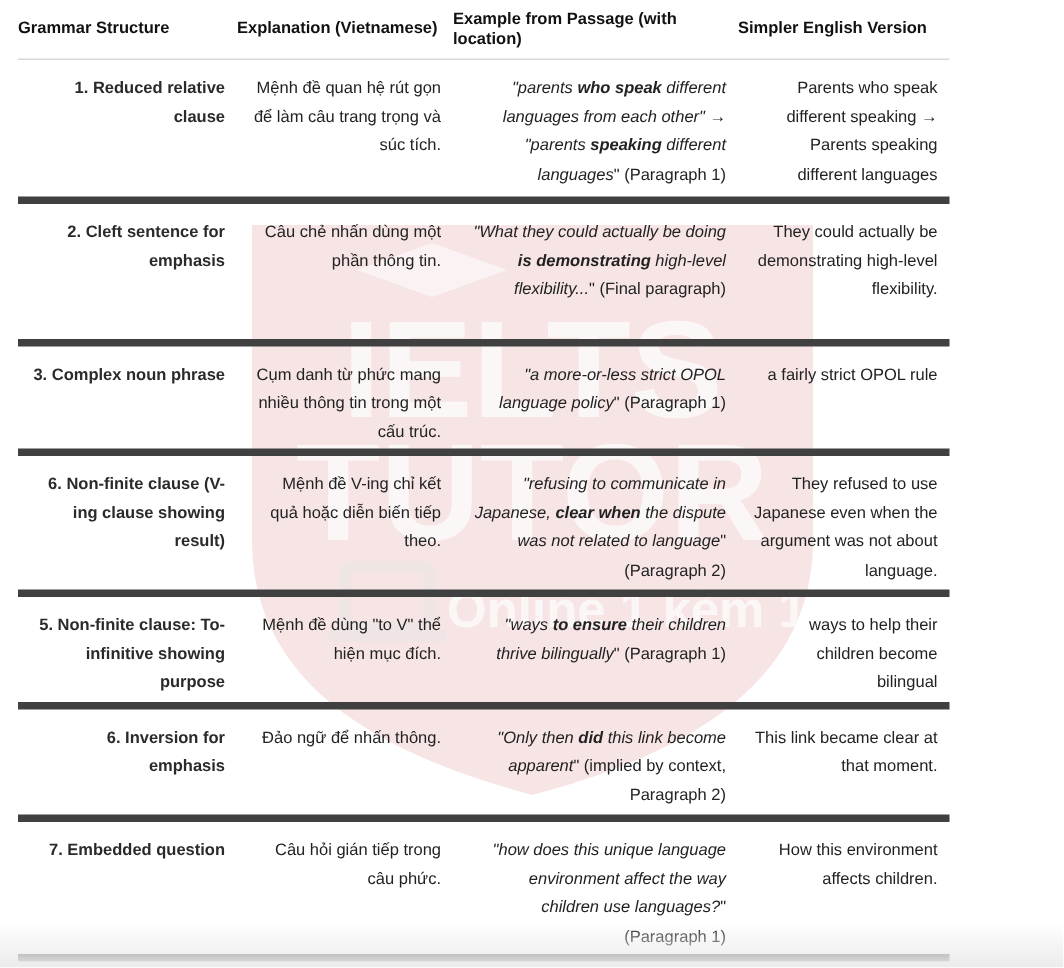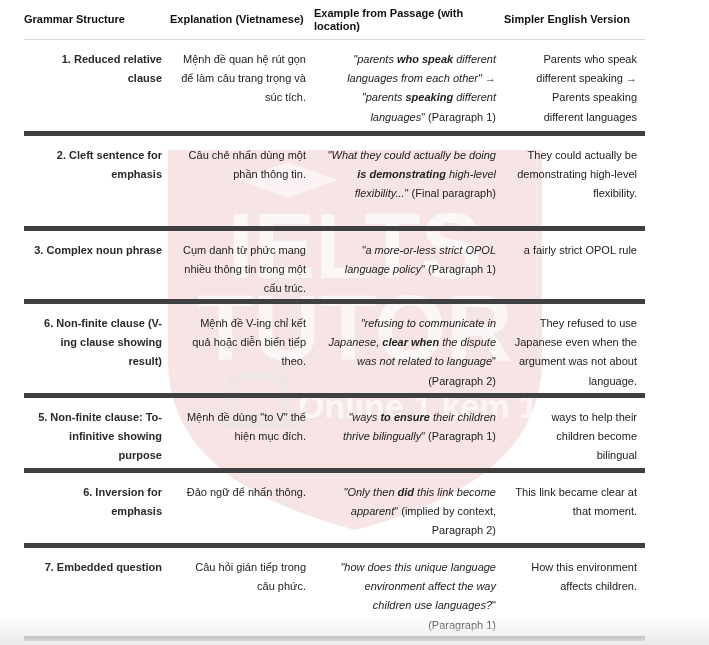--- a/index.html
+++ b/index.html
@@ -8,21 +8,21 @@
     background: #ffffff;
     font-family: "Liberation Sans", "DejaVu Sans", sans-serif;
     color: #1f1f1f;
   }
   .watermark {
     position: absolute; left: 168px; top: 150px; width: 374px; height: 380px;
     z-index: 0; pointer-events: none;
   }
   .watermark svg { width: 100%; height: 100%; display: block; }
   .table-wrap {
-    position: absolute; left: 24px; top: 0; width: 621px; z-index: 1;
+    position: absolute; left: 12px; top: 0; width: 621px; z-index: 1;
   }
   table { border-collapse: collapse; width: 621px; table-layout: fixed; }
   th {
     font-size: 11px; font-weight: bold; text-align: left; vertical-align: middle;
     color: #111; line-height: 13px; padding: 0 6px 0 0; height: 39px;
     border-bottom: 1px solid #d9d9d9;
   }
   td {
     font-size: 11px; line-height: 19.2px; vertical-align: top;
     padding: 10px 8px 0 10px; border-bottom: 5px solid #404040;

